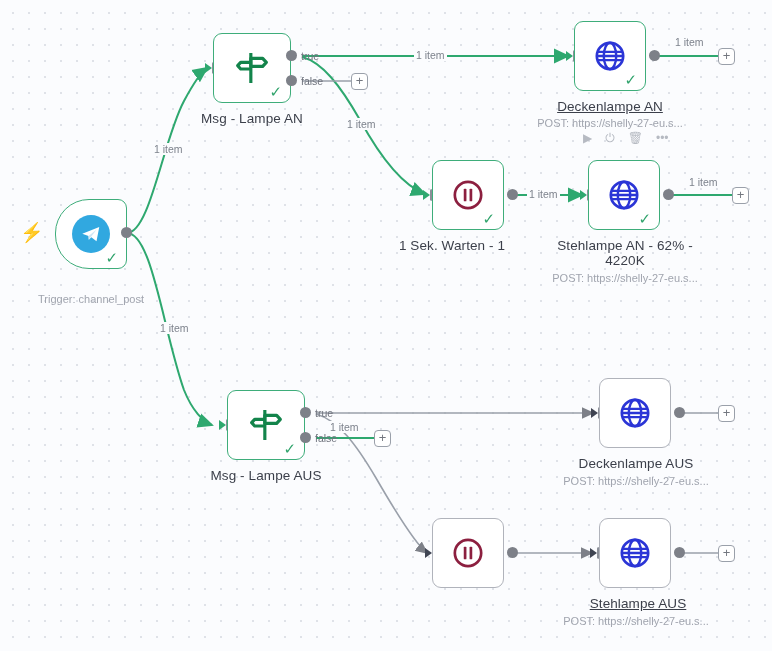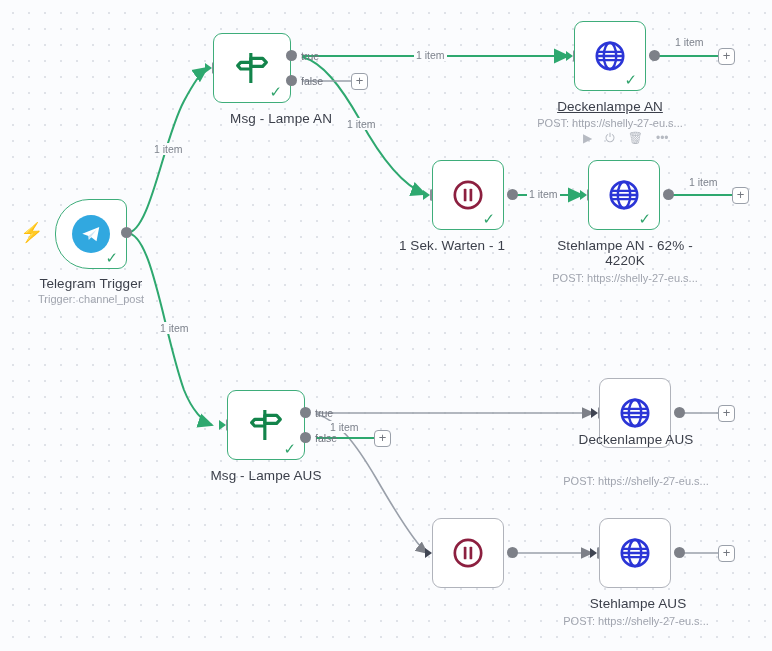--- a/index.html
+++ b/index.html
@@ -165,41 +165,40 @@
   <div class="node trigger ok" style="left:55px; top:199px; width:72px; height:70px;">
     <div class="tg-circle">
       <svg class="icon" width="22" height="22" viewBox="0 0 24 24" aria-hidden="true">
         <path d="M2.5 11.6 L21 4.3 L18 20 L12.4 15.6 L9.6 18.4 L9.3 14.2 Z" fill="#ffffff"></path>
         <path d="M9.3 14.2 L18.2 7.2 L9.6 18.4 Z" fill="#cfe6f5"></path>
       </svg>
     </div>
     <span class="check">✓</span>
   </div>
   <div class="outdot" style="left:121px; top:227px;"></div>
-  <div class="nlabel" style="left:9px; top:276px; width:164px;">Telegram Trigger</div>
   <div class="nsub" style="left:9px; top:293px; width:164px;">Trigger: channel_post</div>
 
   <svg class="inarrow" style="left:205px; top:61px;" viewBox="0 0 14 14">
     <path d="M0,2 L7,7 L0,12 Z" fill="#2ea86f"></path>
     <rect x="7" y="1.2" width="4.6" height="11.6" rx="1.2" fill="#8b8f98"></rect>
   </svg>
   <div class="node ok" style="left:213px; top:33px; width:78px; height:70px;">
     <svg class="icon" width="40" height="40" viewBox="0 0 24 24">
       <path d="M11.3 3 L11.3 21" stroke="#13844b" stroke-width="1.9" fill="none"></path>
       <path d="M11.3 6.2 H18.4 L20.6 8.6 L18.4 11 H11.3 Z" stroke="#13844b" stroke-width="1.9" fill="none" stroke-linejoin="round"></path>
       <path d="M11.3 8.6 H5.2 L3.4 10.6 L5.2 12.6 H11.3" stroke="#13844b" stroke-width="1.9" fill="none" stroke-linejoin="round"></path>
     </svg>
     <span class="check">✓</span>
   </div>
   <div class="outdot" style="left:286px; top:50px;"></div>
   <div class="outdot" style="left:286px; top:75px;"></div>
   <div class="portlbl" style="left:301px; top:50px;">true</div>
   <div class="portlbl" style="left:301px; top:75px;">false</div>
   <div class="plus" style="left:351px; top:73px;">+</div>
-  <div class="nlabel" style="left:172px; top:111px; width:160px;text-align:right;">Msg - Lampe AN</div>
+  <div class="nlabel" style="left:172px; top:111px; width:160px;">Msg - Lampe AN</div>
 
   <svg class="inarrow" style="left:566px; top:49px;" viewBox="0 0 14 14">
     <path d="M0,2 L7,7 L0,12 Z" fill="#2ea86f"></path>
     <rect x="7" y="1.2" width="4.6" height="11.6" rx="1.2" fill="#8b8f98"></rect>
   </svg>
   <div class="node ok" style="left:574px; top:21px; width:72px; height:70px;">
     <svg class="icon" width="34" height="34" viewBox="0 0 24 24">
       <circle cx="12" cy="12" r="9.3" fill="none" stroke="#2b35d6" stroke-width="1.9"></circle>
       <ellipse cx="12" cy="12" rx="4.4" ry="9.3" fill="none" stroke="#2b35d6" stroke-width="1.7"></ellipse>
       <path d="M2.9 9.1 H21.1 M2.9 14.9 H21.1 M2.7 12 H21.3" stroke="#2b35d6" stroke-width="1.7" fill="none"></path>
@@ -274,21 +273,21 @@
   </svg>
   <div class="node" style="left:599px; top:378px; width:72px; height:70px;">
     <svg class="icon" width="34" height="34" viewBox="0 0 24 24">
       <circle cx="12" cy="12" r="9.3" fill="none" stroke="#2b35d6" stroke-width="1.9"></circle>
       <ellipse cx="12" cy="12" rx="4.4" ry="9.3" fill="none" stroke="#2b35d6" stroke-width="1.7"></ellipse>
       <path d="M2.9 9.1 H21.1 M2.9 14.9 H21.1 M2.7 12 H21.3" stroke="#2b35d6" stroke-width="1.7" fill="none"></path>
     </svg>
   </div>
   <div class="outdot" style="left:674px; top:407px;"></div>
   <div class="plus" style="left:718px; top:405px;">+</div>
-  <div class="nlabel" style="left:556px; top:432px; width:160px;text-align:center;">Deckenlampe AUS</div>
+  <div class="nlabel" style="left:556px; top:456px; width:160px;text-align:center;">Deckenlampe AUS</div>
   <div class="nsub" style="left:551px; top:475px; width:170px;">POST: https://shelly-27-eu.s...</div>
 
   <svg class="inarrow" style="left:425px; top:546px;" viewBox="0 0 14 14">
     <path d="M0,2 L7,7 L0,12 Z" fill="#3f4452"></path>
     <rect x="7" y="1.2" width="4.6" height="11.6" rx="1.2" fill="#8b8f98"></rect>
   </svg>
   <div class="node" style="left:432px; top:518px; width:72px; height:70px;">
     <svg class="icon" width="34" height="34" viewBox="0 0 24 24">
       <circle cx="12" cy="12" r="9.3" fill="none" stroke="#8c1f3f" stroke-width="1.9"></circle>
       <rect x="9" y="7.6" width="1.9" height="8.8" rx="0.6" fill="#8c1f3f"></rect>
@@ -303,21 +302,21 @@
   </svg>
   <div class="node" style="left:599px; top:518px; width:72px; height:70px;">
     <svg class="icon" width="34" height="34" viewBox="0 0 24 24">
       <circle cx="12" cy="12" r="9.3" fill="none" stroke="#2b35d6" stroke-width="1.9"></circle>
       <ellipse cx="12" cy="12" rx="4.4" ry="9.3" fill="none" stroke="#2b35d6" stroke-width="1.7"></ellipse>
       <path d="M2.9 9.1 H21.1 M2.9 14.9 H21.1 M2.7 12 H21.3" stroke="#2b35d6" stroke-width="1.7" fill="none"></path>
     </svg>
   </div>
   <div class="outdot" style="left:674px; top:547px;"></div>
   <div class="plus" style="left:718px; top:545px;">+</div>
-  <div class="nlabel" style="left:558px; top:596px; width:160px;">Stehlampe AUS</div>
+  <div class="nlabel" style="left:558px; top:596px; width:160px;text-decoration:underline;">Stehlampe AUS</div>
   <div class="nsub" style="left:551px; top:615px; width:170px;">POST: https://shelly-27-eu.s...</div>
 
   <div class="wlabel" style="left:152px; top:143px;">1 item</div>
   <div class="wlabel" style="left:158px; top:322px;">1 item</div>
   <div class="wlabel" style="left:414px; top:49px;">1 item</div>
   <div class="wlabel" style="left:345px; top:118px;">1 item</div>
   <div class="wlabel" style="left:527px; top:188px;">1 item</div>
   <div class="wlabel" style="left:673px; top:36px;">1 item</div>
   <div class="wlabel" style="left:687px; top:176px;">1 item</div>
   <div class="wlabel" style="left:328px; top:421px;">1 item</div>

